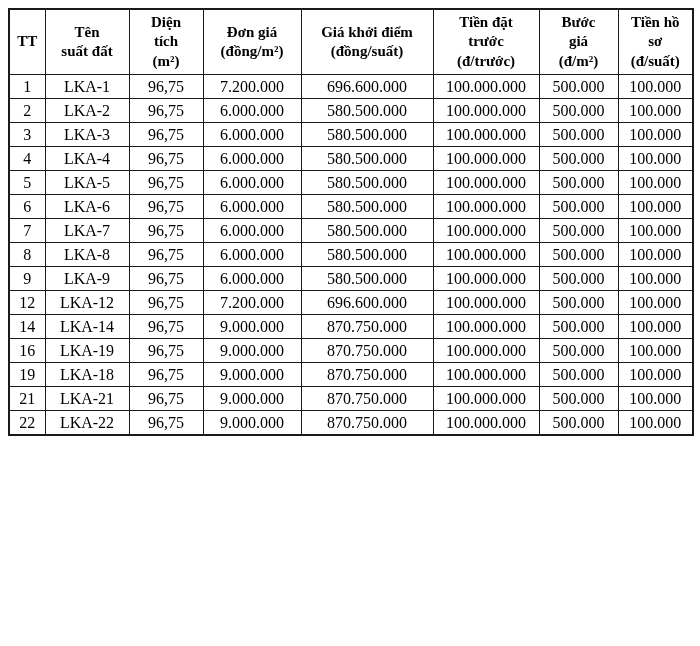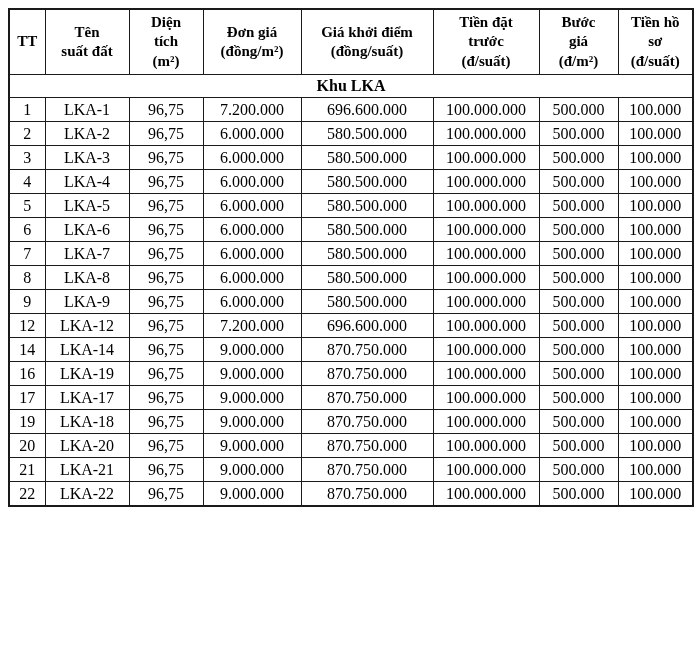--- a/index.html
+++ b/index.html
@@ -68,33 +68,30 @@
 suất đất</th>
         <th>Diện
 tích
 (m²)</th>
         <th>Đơn giá
 (đồng/m²)</th>
         <th>Giá khởi điểm
 (đồng/suất)</th>
         <th>Tiền đặt
 trước
-(đ/suất)</th>
+(đ/trước)</th>
         <th>Bước
 giá
 (đ/m²)</th>
         <th>Tiền hồ
 sơ
 (đ/suất)</th>
       </tr>
     </thead>
     <tbody>
-      <tr class="section-row">
-        <td colspan="8">Khu LKA</td>
-      </tr>
     <tr class="data-row">
           <td>1</td>
           <td>LKA-1</td>
           <td>96,75</td>
           <td>7.200.000</td>
           <td>696.600.000</td>
           <td>100.000.000</td>
           <td>500.000</td>
           <td>100.000</td>
         </tr>
@@ -202,42 +199,22 @@
           <td>16</td>
           <td>LKA-19</td>
           <td>96,75</td>
           <td>9.000.000</td>
           <td>870.750.000</td>
           <td>100.000.000</td>
           <td>500.000</td>
           <td>100.000</td>
         </tr>
         <tr class="data-row">
-          <td>17</td>
-          <td>LKA-17</td>
-          <td>96,75</td>
-          <td>9.000.000</td>
-          <td>870.750.000</td>
-          <td>100.000.000</td>
-          <td>500.000</td>
-          <td>100.000</td>
-        </tr>
-        <tr class="data-row">
           <td>19</td>
           <td>LKA-18</td>
-          <td>96,75</td>
-          <td>9.000.000</td>
-          <td>870.750.000</td>
-          <td>100.000.000</td>
-          <td>500.000</td>
-          <td>100.000</td>
-        </tr>
-        <tr class="data-row">
-          <td>20</td>
-          <td>LKA-20</td>
           <td>96,75</td>
           <td>9.000.000</td>
           <td>870.750.000</td>
           <td>100.000.000</td>
           <td>500.000</td>
           <td>100.000</td>
         </tr>
         <tr class="data-row">
           <td>21</td>
           <td>LKA-21</td>

